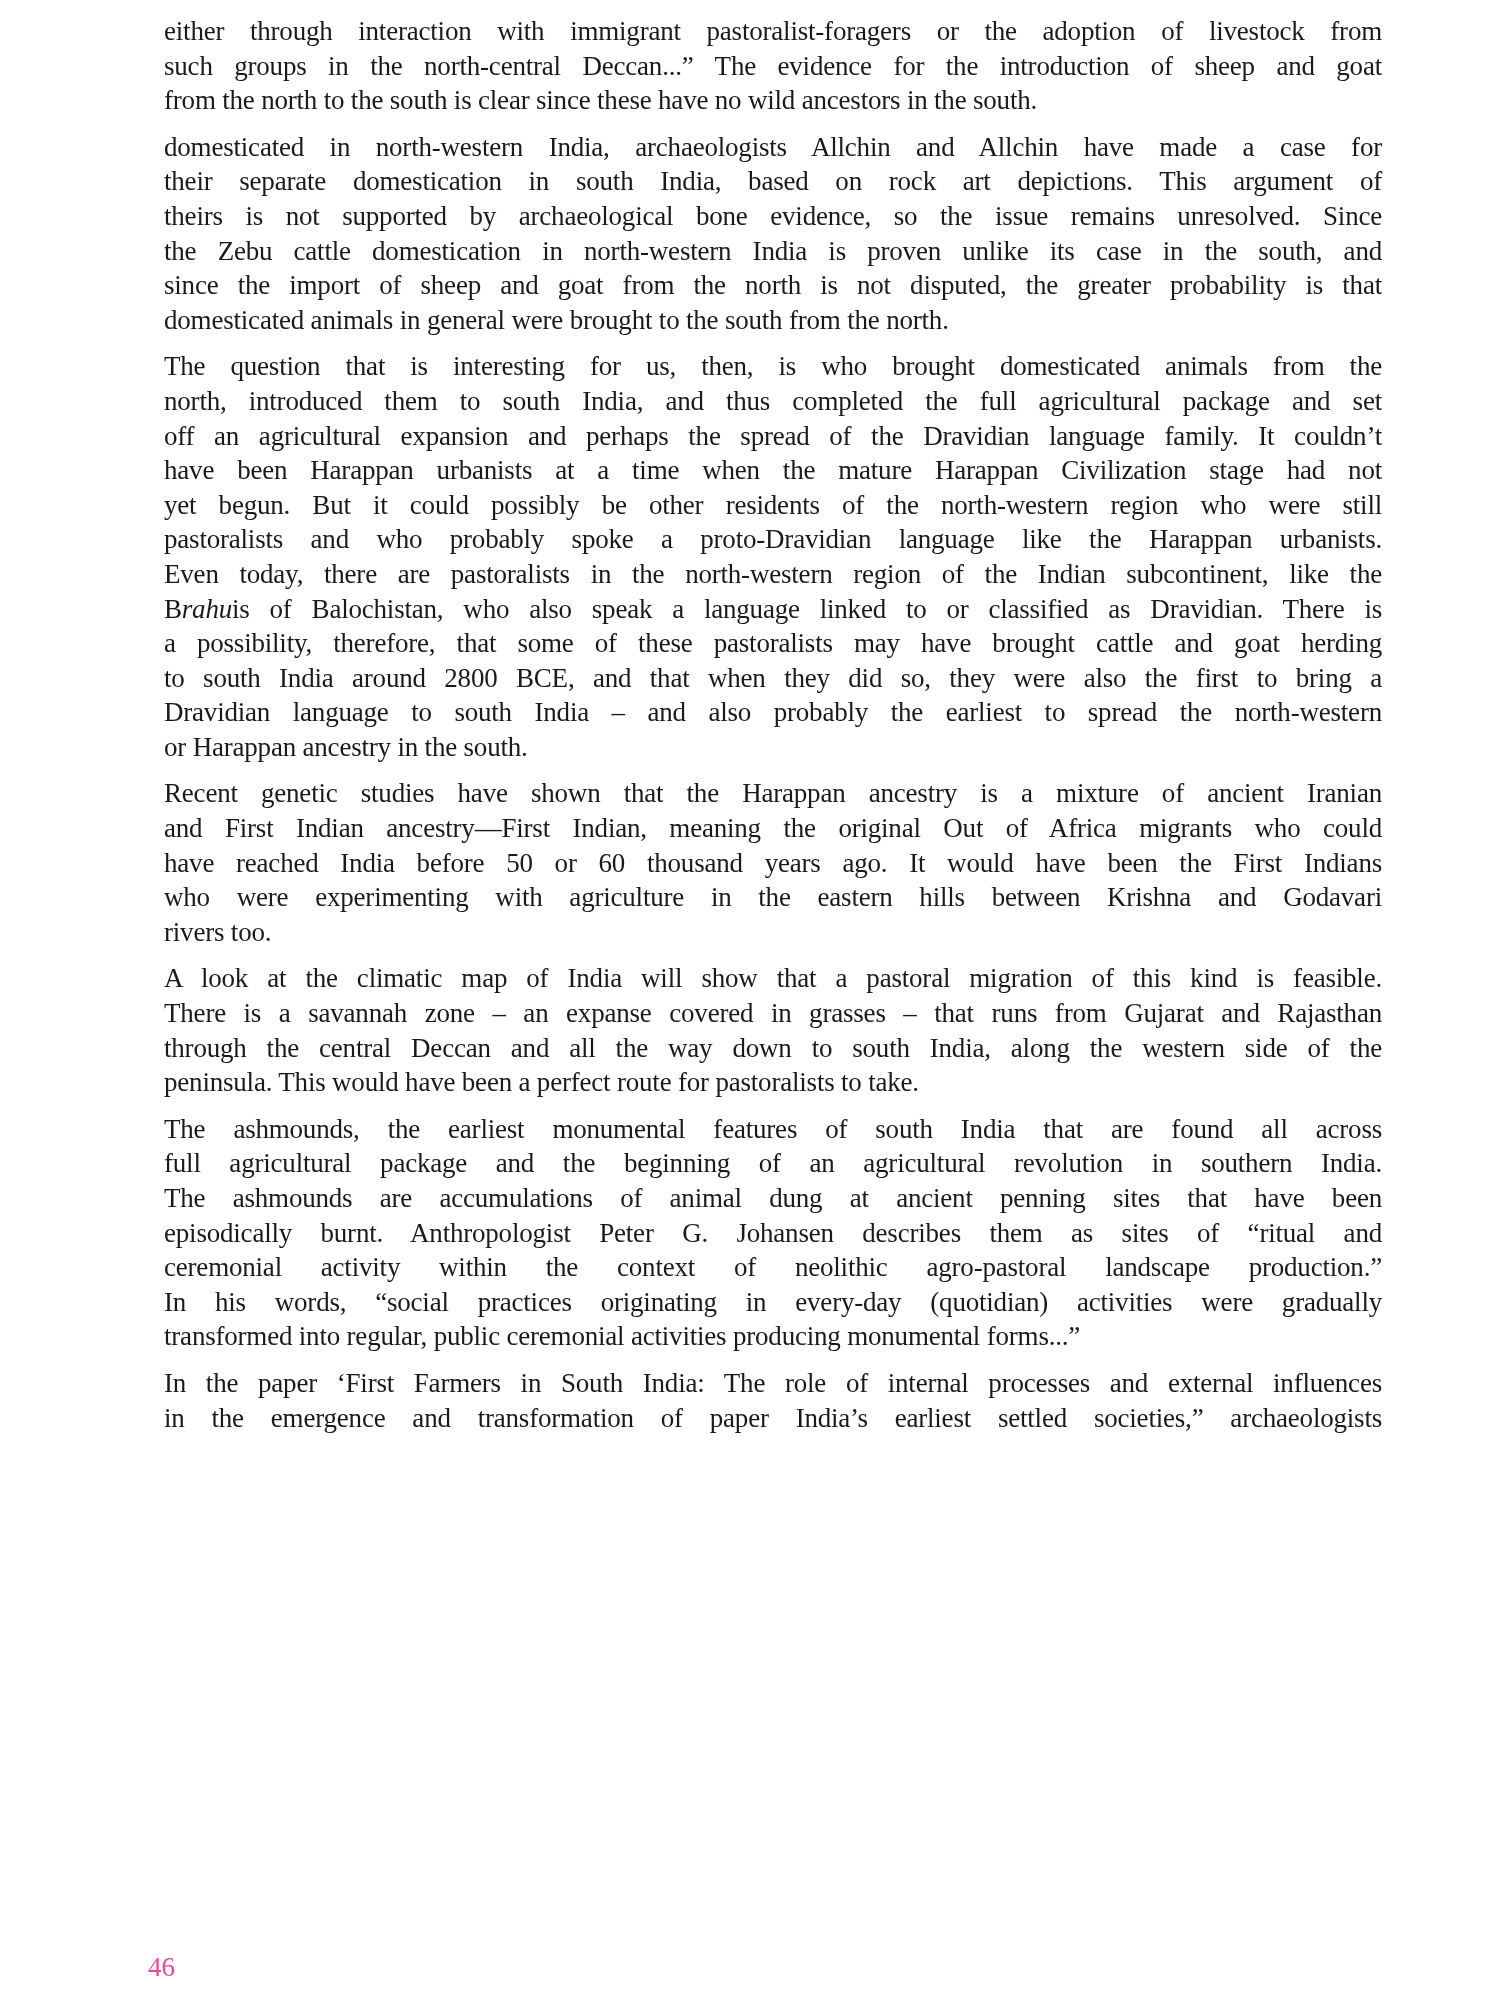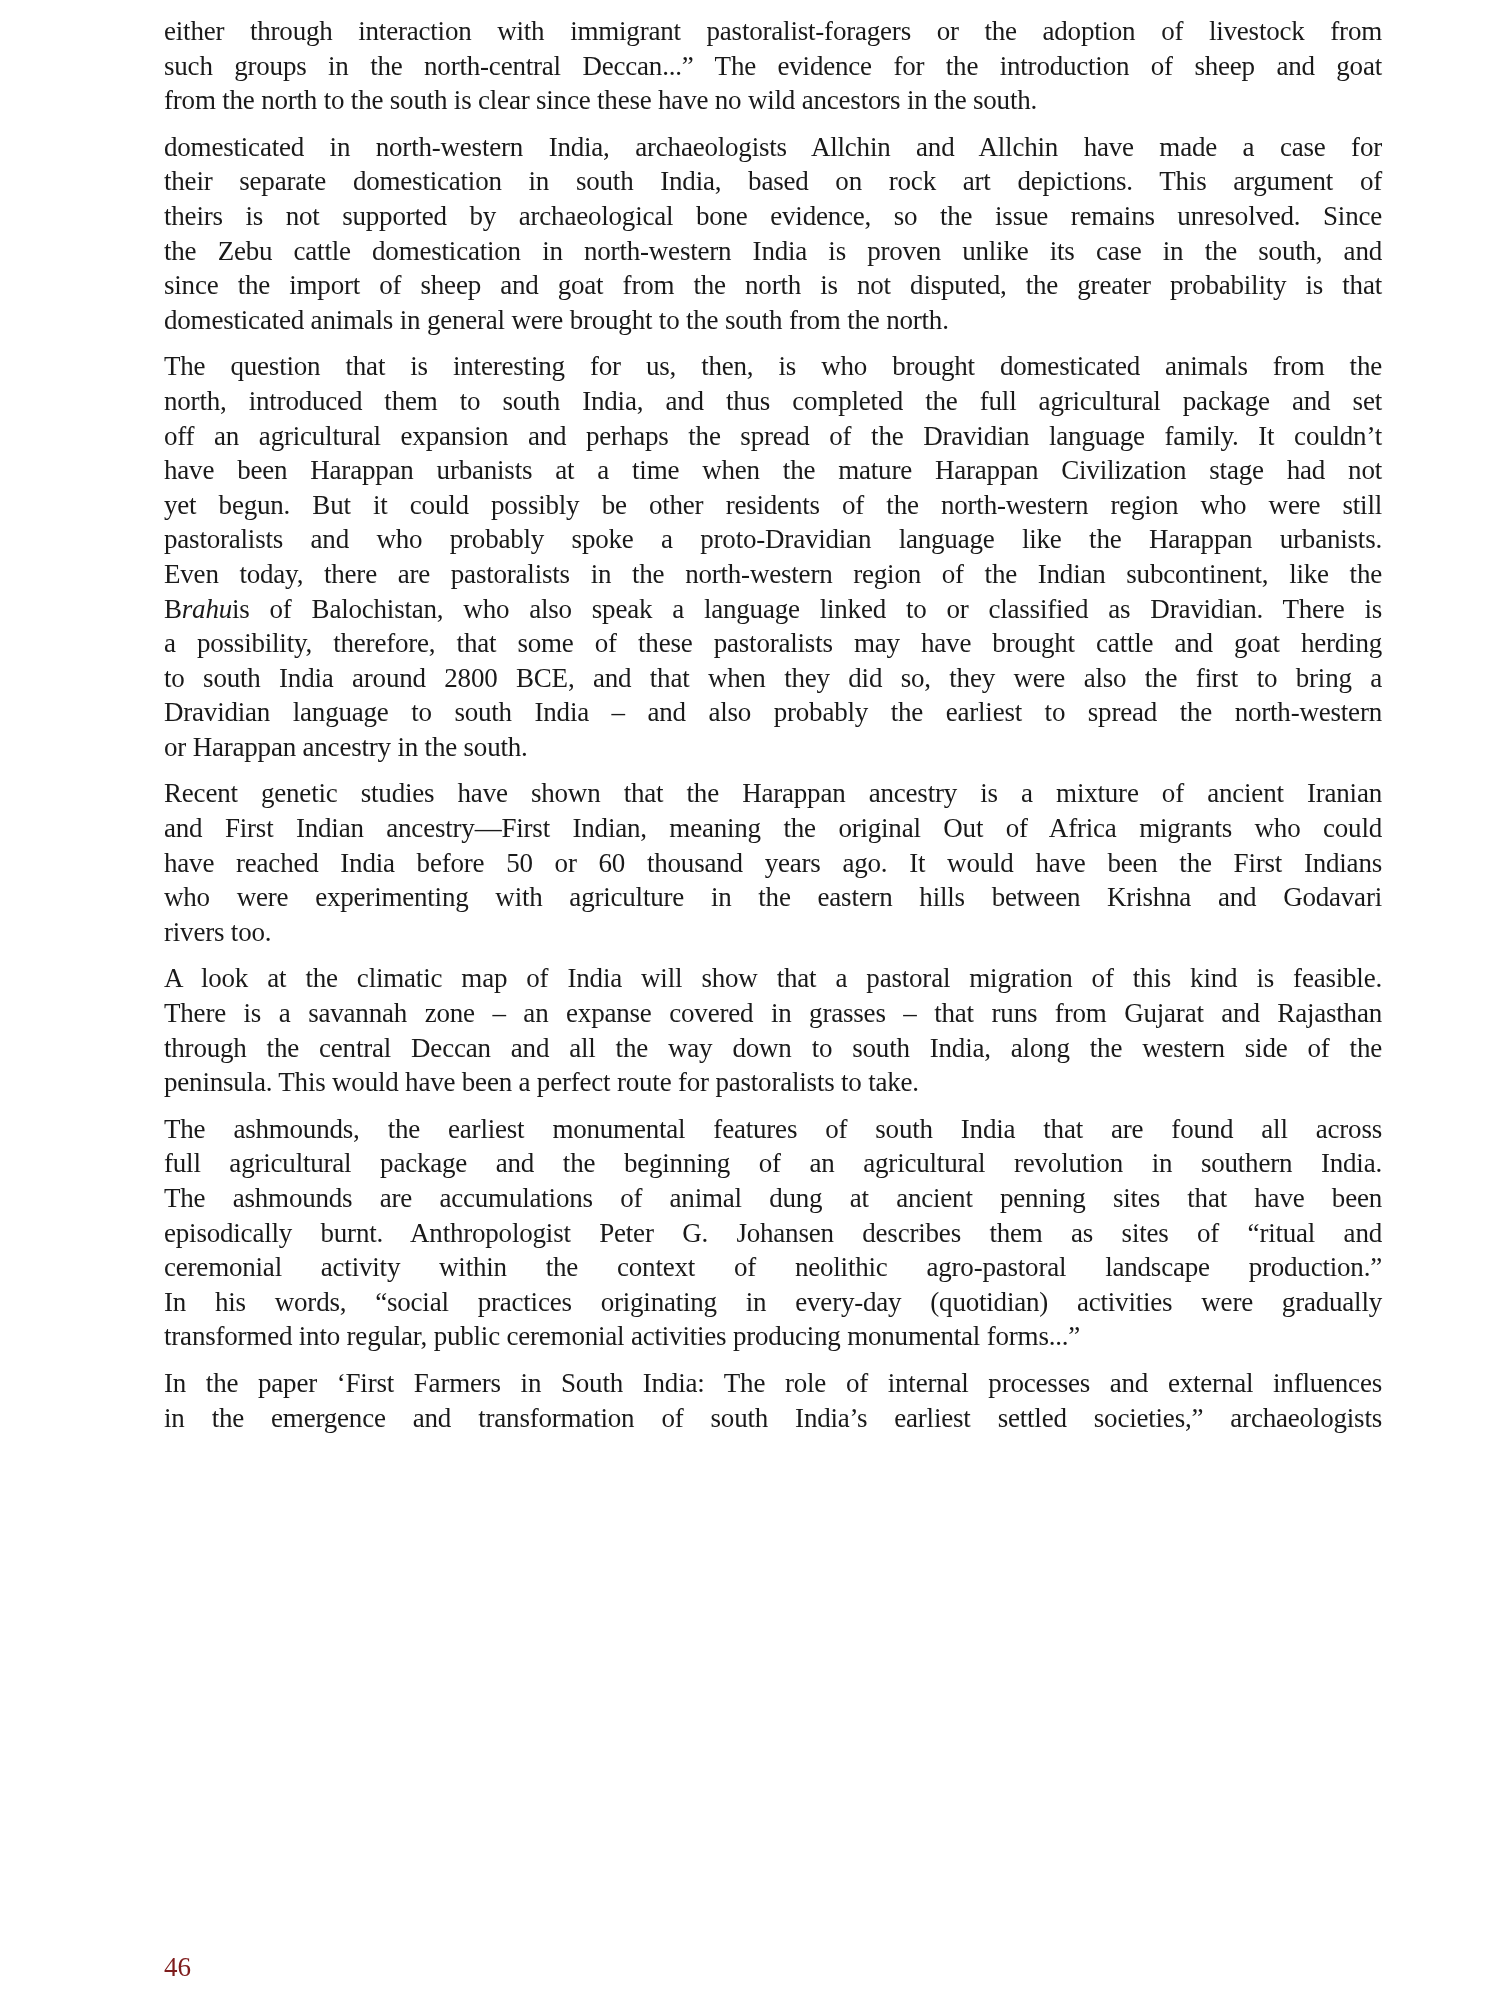--- a/index.html
+++ b/index.html
@@ -39,25 +39,25 @@
     white-space: nowrap;
   }
   .line.last {
     text-align-last: left;
   }
   .ital {
     font-style: italic;
   }
   .page-number {
     position: absolute;
-    left: 164px;
+    left: 148px;
     top: 1952px;
     font-size: 27px;
     font-family: "Liberation Serif", "DejaVu Serif", serif;
-    color: #7f1d1d;
+    color: #ec4899;
   }
 </style>
 </head>
 <body>
 
 <div class="page">
 
   <p class="para first">
     <span class="line">either through interaction with immigrant pastoralist-foragers or the adoption of livestock from</span>
     <span class="line">such groups in the north-central Deccan...” The evidence for the introduction of sheep and goat</span>
@@ -108,18 +108,18 @@
     <span class="line">full agricultural package and the beginning of an agricultural revolution in southern India.</span>
     <span class="line">The ashmounds are accumulations of animal dung at ancient penning sites that have been</span>
     <span class="line">episodically burnt. Anthropologist Peter G. Johansen describes them as sites of “ritual and</span>
     <span class="line">ceremonial activity within the context of neolithic agro-pastoral landscape production.”</span>
     <span class="line">In his words, “social practices originating in every-day (quotidian) activities were gradually</span>
     <span class="line last">transformed into regular, public ceremonial activities producing monumental forms...”</span>
   </p>
 
   <p class="para">
     <span class="line">In the paper ‘First Farmers in South India: The role of internal processes and external influences</span>
-    <span class="line">in the emergence and transformation of south India’s earliest settled societies,” archaeologists</span>
+    <span class="line">in the emergence and transformation of paper India’s earliest settled societies,” archaeologists</span>
   </p>
 
 </div>
 
 <div class="page-number">46</div>
 
 </body></html>

